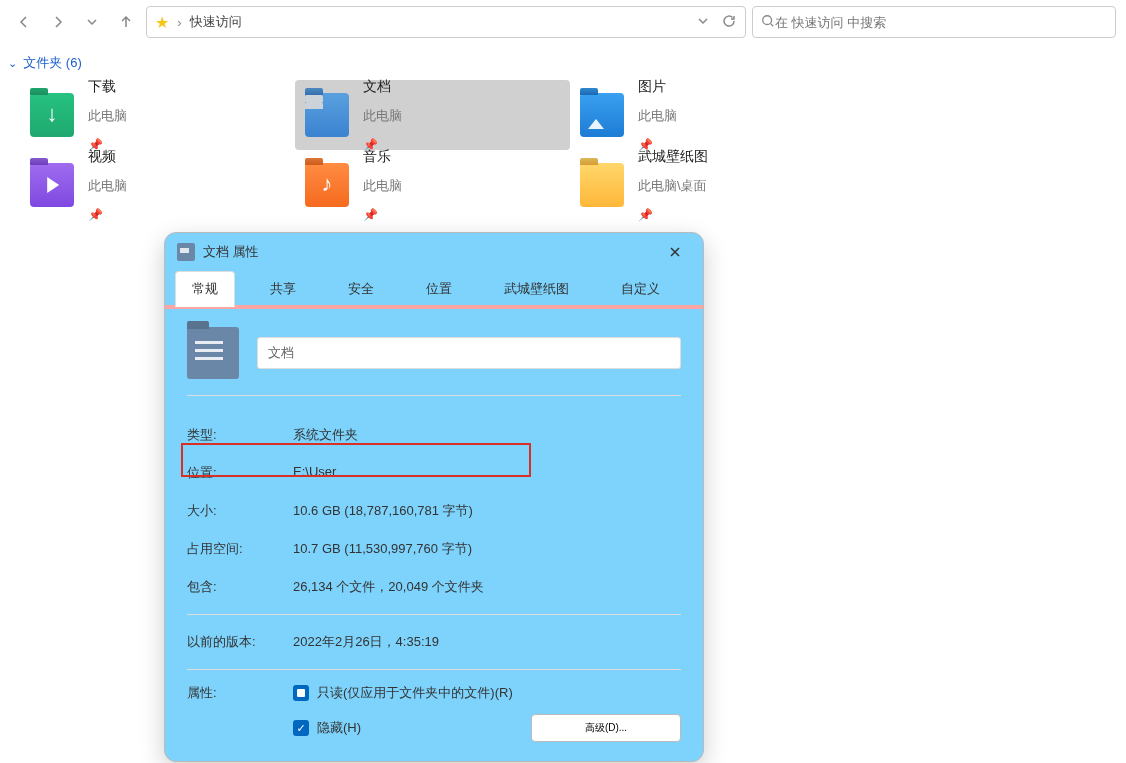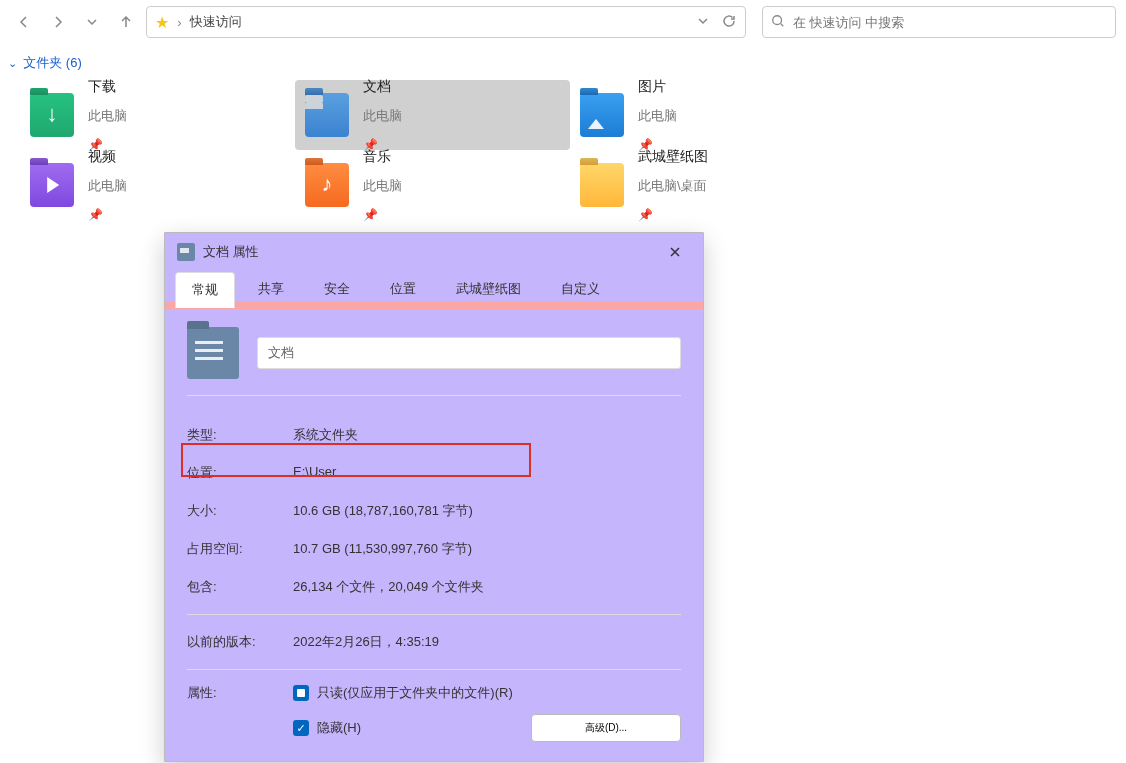--- a/index.html
+++ b/index.html
@@ -7,46 +7,46 @@
 
 
 .topbar { display: flex; align-items: center; padding: 8px 10px; gap: 6px; height: 44px; }
 .nav-btn { width: 28px; height: 28px; display: flex; align-items: center; justify-content: center; color: #888; cursor: default; }
 .nav-btn svg { stroke: currentColor; }
 .address-bar { flex: 0 0 600px; height: 32px; border: 1px solid #ccc; border-radius: 4px; display: flex; align-items: center; padding: 0 8px; gap: 8px; }
 .address-bar .star { color: #f5c518; font-size: 16px; }
 .address-bar .sep { color: #888; }
 .address-bar .path { color: #404040; }
 .addr-right { margin-left: auto; display: flex; align-items: center; gap: 12px; color: #888; }
-.search-bar { flex: 1; height: 32px; border: 1px solid #ccc; border-radius: 4px; display: flex; align-items: center; padding: 0 8px; gap: 8px; margin-left: 10px; }
+.search-bar { flex: 1; height: 32px; border: 1px solid #ccc; border-radius: 4px; display: flex; align-items: center; padding: 0 8px; }
 .search-bar input { border: none; outline: none; flex: 1; font-size: 13px; color: #555; }
 .search-icon { color: #888; }
 
 
 .folder-section-header { display: flex; align-items: center; gap: 6px; color: #1a5fcc; padding: 10px 8px 4px; font-size: 13px; }
 .folder-section-header .chev { color: #1a5fcc; font-size: 11px; }
 
 
 .folders { display: flex; flex-wrap: wrap; gap: 0; padding: 4px 20px 0 20px; }
 .folder-item { width: 275px; height: 70px; display: flex; align-items: center; gap: 14px; padding: 6px 10px; border-radius: 4px; }
 .folder-item.selected { background: #d0d0d0; }
 .folder-icon { width: 44px; height: 44px; display: flex; align-items: center; justify-content: center; border-radius: 4px; flex-shrink: 0; }
 .folder-meta { display: flex; flex-direction: column; gap: 11px; }
 .folder-name { color: #222; font-size: 14px; }
 .folder-sub { color: #777; font-size: 13px; display: flex; align-items: center; gap: 4px; }
 .pin { color: #aaa; font-size: 12px; margin-top: 2px; }
 
 
-.dialog { position: absolute; left: 164px; top: 232px; width: 540px; height: 530px; background: #c4b5fd; border: 1px solid #bbb; box-shadow: 0 8px 24px rgba(0,0,0,0.2); border-radius: 1px; overflow: hidden; }
+.dialog { position: absolute; left: 164px; top: 232px; width: 540px; height: 530px; background: #7dd3fc; border: 1px solid #bbb; box-shadow: 0 8px 24px rgba(0,0,0,0.2); border-radius: 12px; overflow: hidden; }
 .dialog-title { display: flex; align-items: center; height: 38px; padding: 0 12px; gap: 8px; font-size: 13px; }
 .dialog-title .close { margin-left: auto; width: 32px; height: 28px; display: flex; align-items: center; justify-content: center; color: #333; cursor: pointer; }
 .title-icon { width: 18px; height: 18px; background: #6b87a8; border-radius: 2px; display: flex; align-items: center; justify-content: center; position: relative; }
 .title-icon::before { content:""; position:absolute; left:3px; top:5px; width:9px; height:5px; background: rgba(255,255,255,0.8); }
 
-.tabs { display: flex; border-bottom: 7px solid #fca5a5; padding: 0 10px; gap: 6px; height: 38px; align-items: flex-start; }
+.tabs { display: flex; border-bottom: 4px solid #fca5a5; padding: 0 10px; gap: 18px; height: 38px; align-items: center; }
 .tab { padding: 8px 16px; font-size: 13px; color: #333; border: 1px solid transparent; border-bottom: none; cursor: pointer; }
 .tab.active { border-color: #ddd; border-bottom: 1px solid #fff; border-radius: 4px 4px 0 0; position: relative; top: 1px; background: #fff; }
 
 .dialog-body { padding: 18px 22px 10px; }
 .name-row { display: flex; align-items: center; gap: 18px; padding-bottom: 16px; border-bottom: 1px solid #ddd; }
 .big-folder-icon { width: 52px; height: 52px; background: #6b87a8; border-radius: 3px; position: relative; }
 .big-folder-icon::before { content:""; position:absolute; left:0; top:-6px; width:22px; height:8px; background: #59738f; border-radius: 2px 2px 0 0; }
 .big-folder-icon::after { content:""; position:absolute; left:8px; top:14px; width:28px; height:3px; background: rgba(255,255,255,0.85); box-shadow: 0 8px 0 rgba(255,255,255,0.85), 0 16px 0 rgba(255,255,255,0.85); }
 .name-input { flex: 1; border: 1px solid #ddd; border-radius: 3px; height: 32px; padding: 0 10px; font-size: 13px; color: #666; }
 

